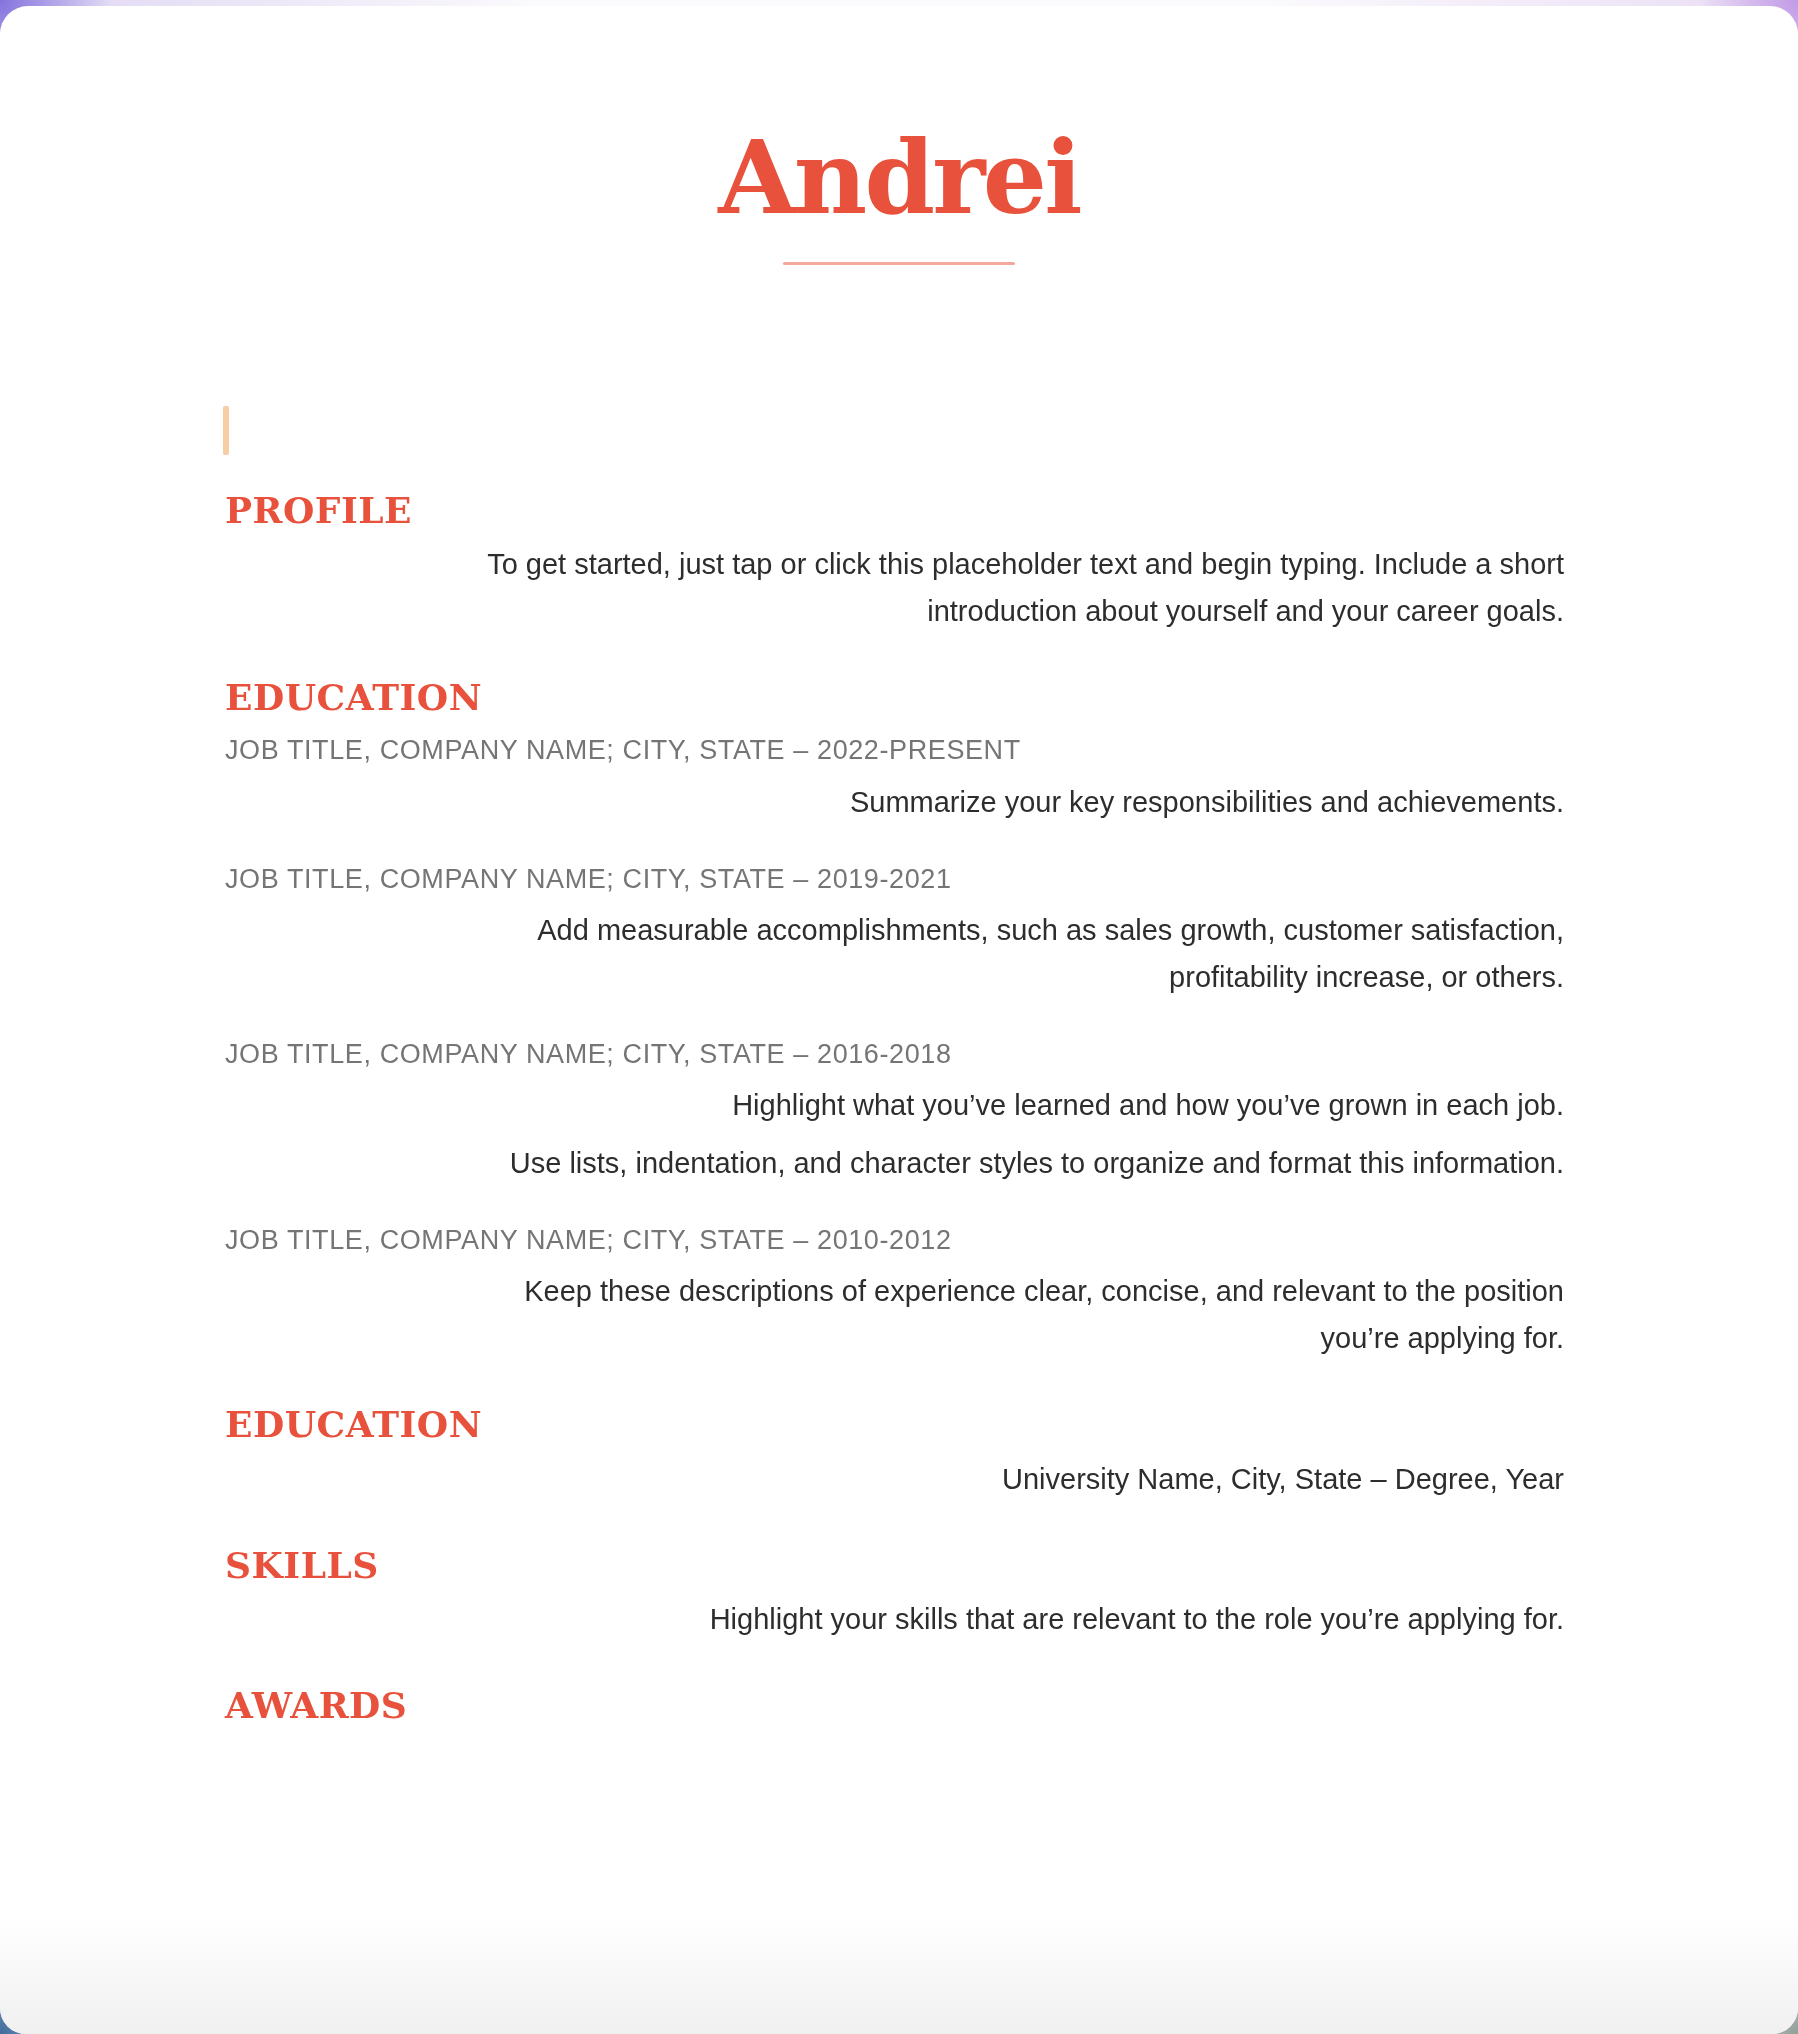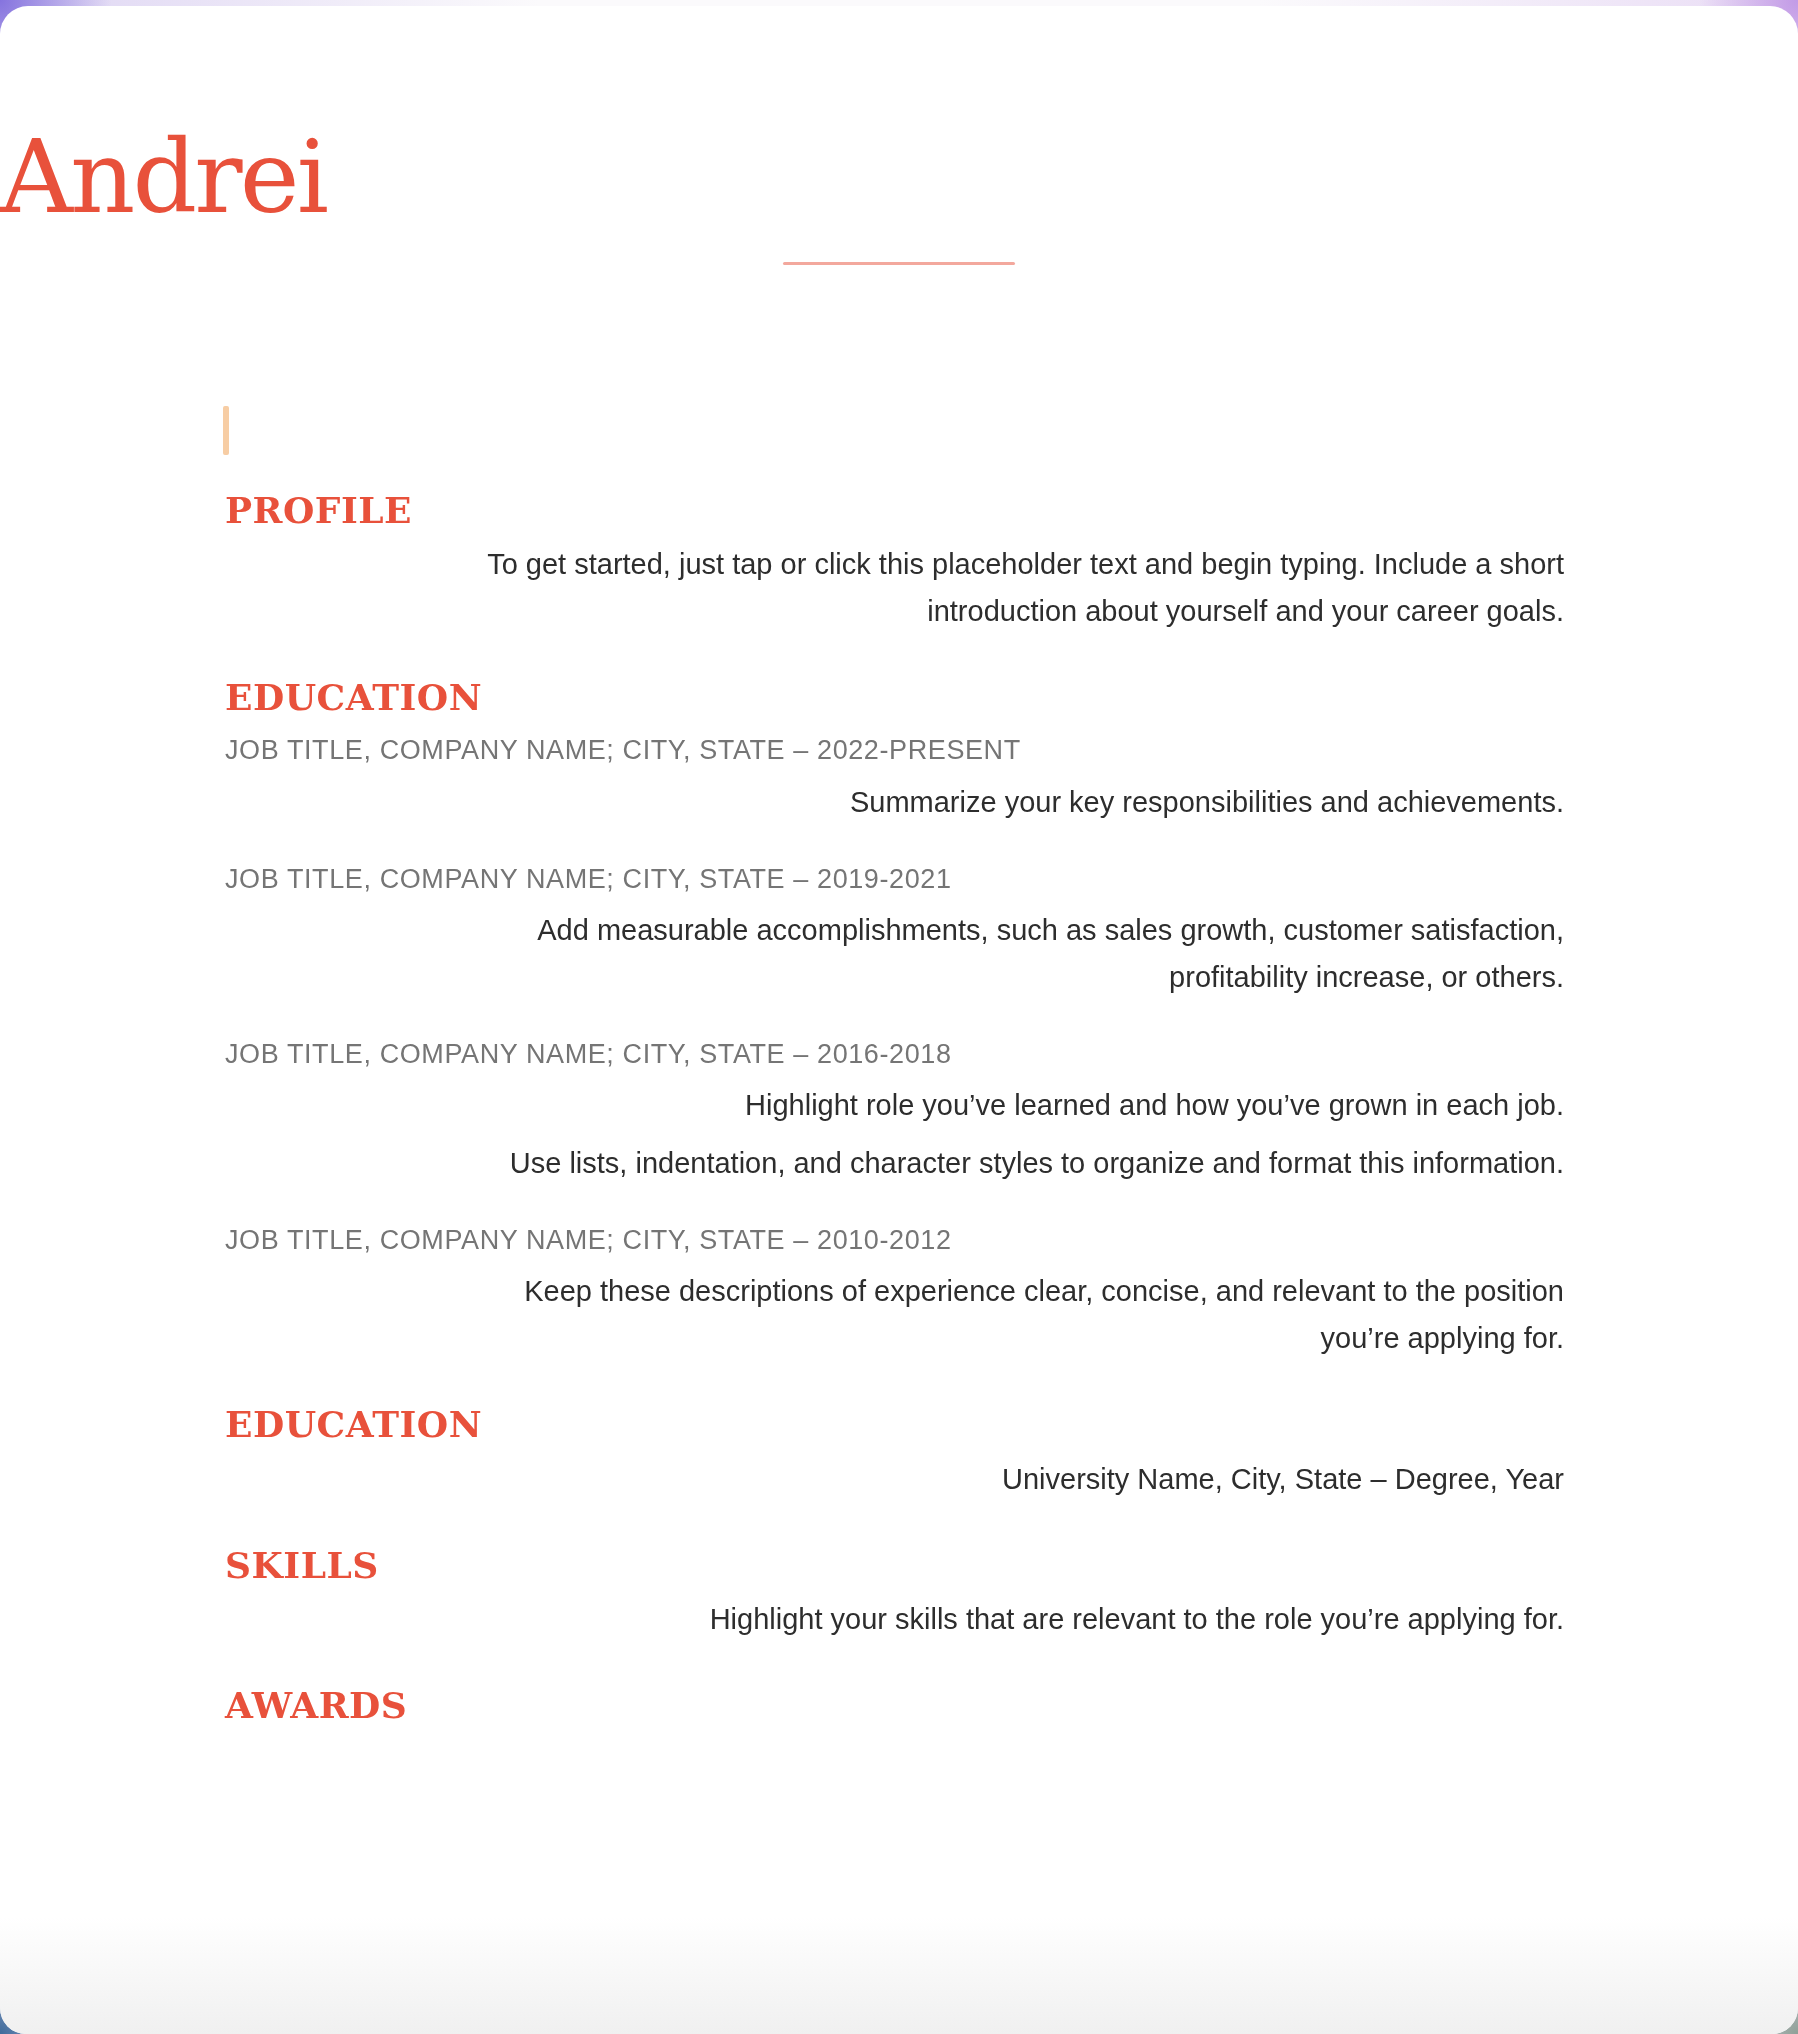--- a/index.html
+++ b/index.html
@@ -39,23 +39,23 @@
     right: 0;
     bottom: 0;
     height: 117px;
     border-radius: 0 0 26px 26px;
     background: linear-gradient(180deg, rgba(242,242,242,0) 0%, #f0f0f0 100%);
     pointer-events: none;
   }
 
   .doc-title {
     margin: 121px 0 0 0;
-    text-align: left;
+    text-align: center;
     font-family: "DejaVu Serif", "Liberation Serif", serif;
-    font-weight: normal;
+    font-weight: bold;
     font-size: 101px;
     line-height: 1;
     letter-spacing: -2.8px;
     color: #e8513b;
   }
 
   .title-underline {
     width: 232px;
     height: 3.7px;
     border-radius: 1.9px;
@@ -139,21 +139,21 @@
       </div>
 
       <div>
         <h3 class="job-title">JOB TITLE, COMPANY NAME; CITY, STATE – 2019-2021</h3>
         <p class="body-text">Add measurable accomplishments, such as sales growth, customer satisfaction,
 profitability increase, or others.</p>
       </div>
 
       <div>
         <h3 class="job-title">JOB TITLE, COMPANY NAME; CITY, STATE – 2016-2018</h3>
-        <p class="body-text">Highlight role you’ve learned and how you’ve grown in each job.</p>
+        <p class="body-text">Highlight what you’ve learned and how you’ve grown in each job.</p>
       </div>
 
       <div>
         <p class="body-text">Use lists, indentation, and character styles to organize and format this information.</p>
       </div>
 
       <div>
         <h3 class="job-title">JOB TITLE, COMPANY NAME; CITY, STATE – 2010-2012</h3>
         <p class="body-text">Keep these descriptions of experience clear, concise, and relevant to the position
 you’re applying for.</p>

